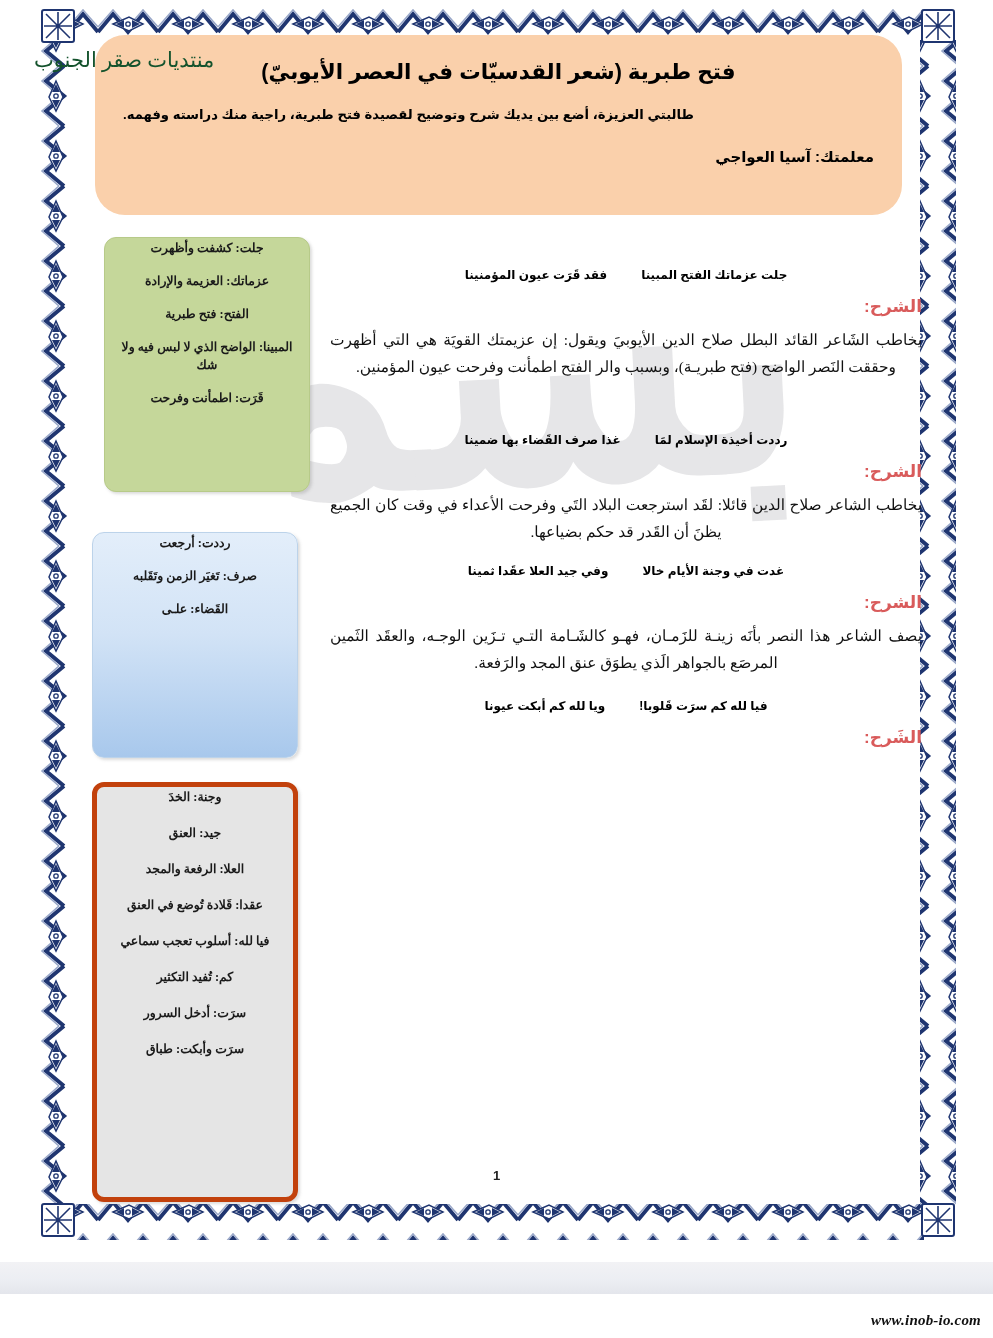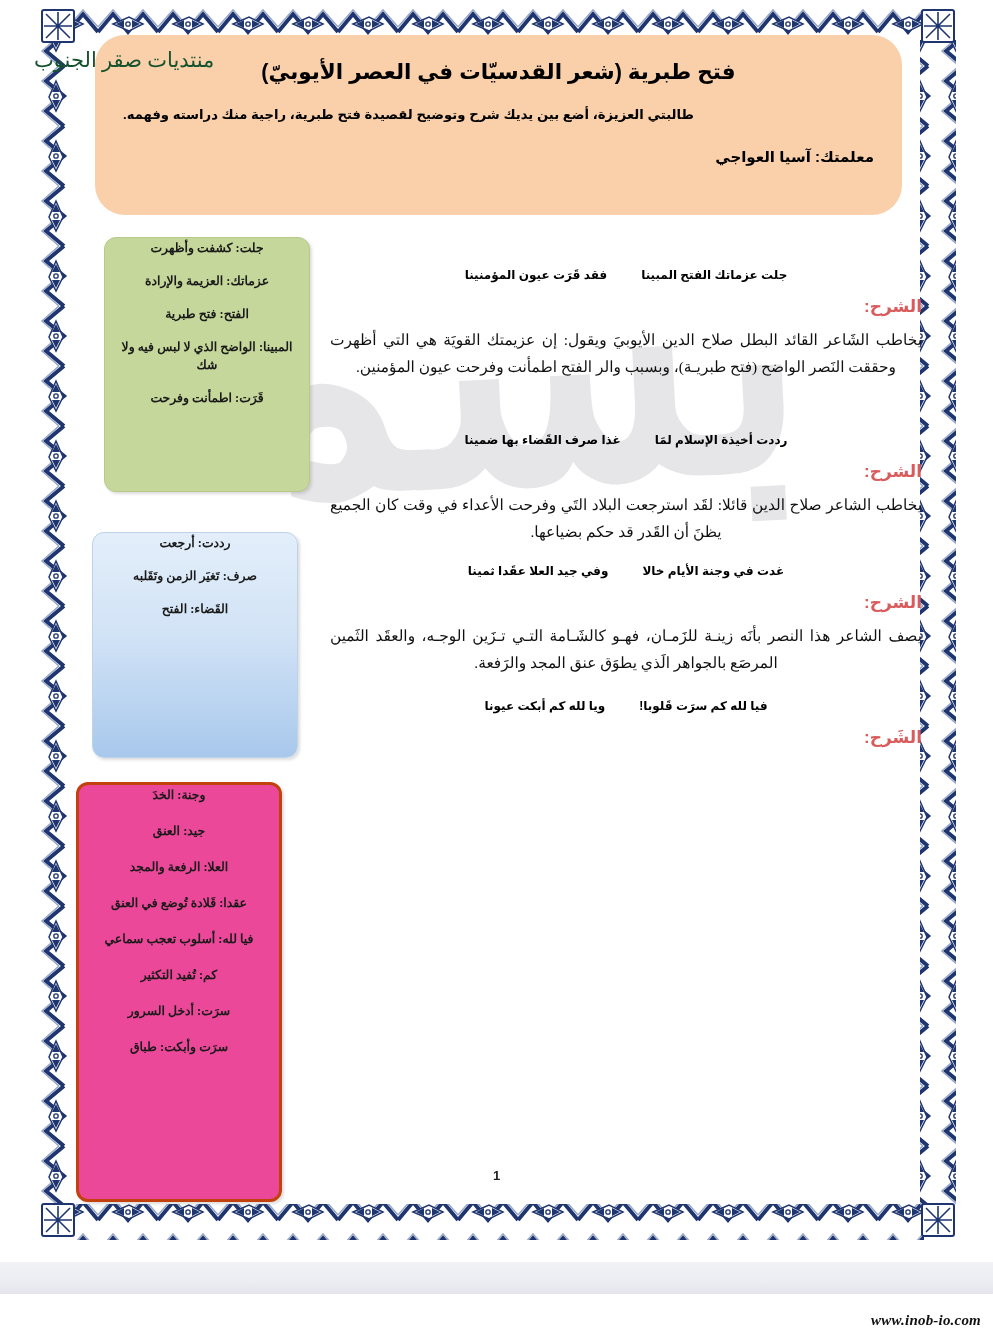--- a/index.html
+++ b/index.html
@@ -138,24 +138,24 @@
     background: #c5d79a;
     border: 1px solid #b7ca89;
   }
   #vocab-blue {
     left: 92px; top: 532px;
     width: 206px; height: 226px;
     background: linear-gradient(180deg, #e3eefa 0%, #d2e3f6 45%, #a8c8ec 100%);
     border: 1px solid #bcd3ea;
   }
   #vocab-peach {
-    left: 76px; top: 782px;
+    left: 92px; top: 782px;
     width: 206px; height: 420px;
-    background: #ec4899;
-    border: 3px solid #c2410c;
+    background: #e5e5e5;
+    border: 5px solid #c2410c;
   }
   #vocab-peach .vline { margin-bottom: 18px; }
 
   
   .content {
     position: absolute;
     left: 330px;
     top: 268px;
     width: 592px;
     direction: rtl;
@@ -306,21 +306,21 @@
       <div class="vline">جلت: كشفت وأظهرت</div>
       <div class="vline">عزماتك: العزيمة والإرادة</div>
       <div class="vline">الفتح: فتح طبرية</div>
       <div class="vline">المبينا: الواضح الذي لا لبس فيه ولا شك</div>
       <div class="vline">قَرَت: اطمأنت وفرحت</div>
     </div>
 
     <div class="vocab-box" id="vocab-blue">
       <div class="vline">رددت: أرجعت</div>
       <div class="vline">صرف: تَغيَر الزمن وتَقَلبه</div>
-      <div class="vline">القَضاء: الفتح</div>
+      <div class="vline">القَضاء: علـى</div>
     </div>
 
     <div class="vocab-box" id="vocab-peach">
       <div class="vline">وجنة: الخدَ</div>
       <div class="vline">جيد: العنق</div>
       <div class="vline">العلا: الرفعة والمجد</div>
       <div class="vline">عقدا: قَلادة تُوضع في العنق</div>
       <div class="vline">فيا لله: أسلوب تعجب سماعي</div>
       <div class="vline">كم: تُفيد التكثير</div>
       <div class="vline">سرَت: أدخل السرور</div>

